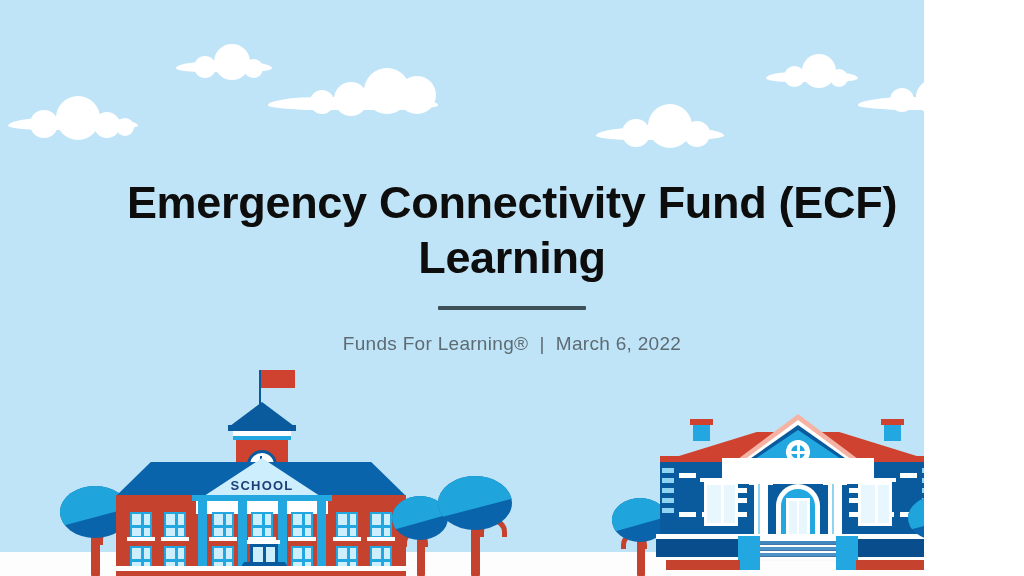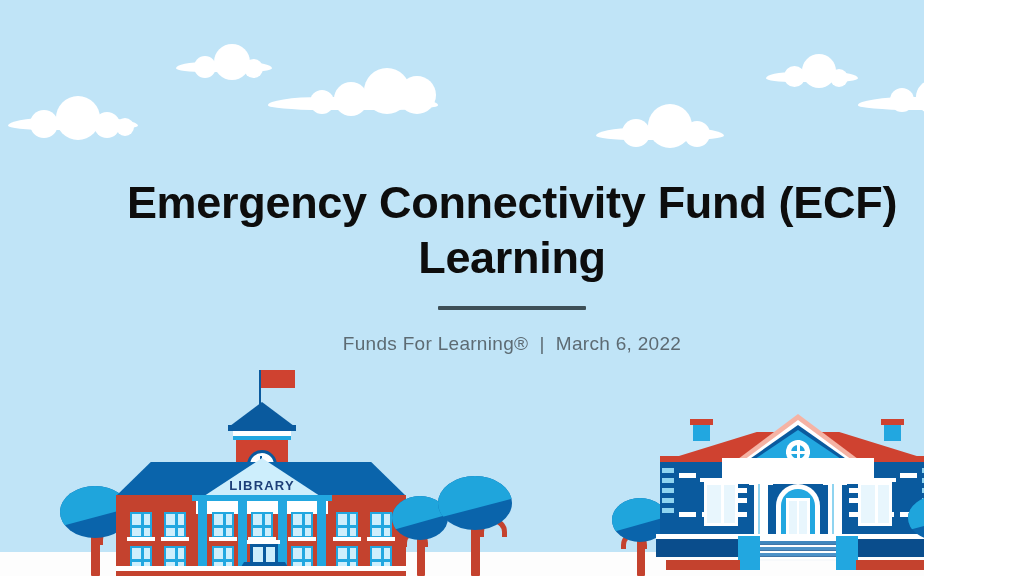--- a/index.html
+++ b/index.html
@@ -221,21 +221,21 @@
 
     <div class="tri" style="left:82px; top:92px;
          border-left:64px solid transparent; border-right:64px solid transparent;
          border-bottom:42px solid #cdeefc;"></div>
     <div class="tri" style="left:80px; top:90px;
          border-left:66px solid transparent; border-right:66px solid transparent;
          border-bottom:44px solid #22a7e0; z-index:-1;"></div>
 
     <div class="sh" style="left:82px; top:112px; width:128px; text-align:center;
          font-size:13px; font-weight:bold; letter-spacing:1.2px; color:#1d3f78;
-         font-family:'Liberation Sans', sans-serif;">LIBRARY</div>
+         font-family:'Liberation Sans', sans-serif;">SCHOOL</div>
 
     <div class="sh" style="left:76px; top:134px; width:140px; height:8px; background:#22a7e0;"></div>
     <div class="sh" style="left:80px; top:142px; width:132px; height:14px; background:#ffffff;"></div>
 
     <div class="col" style="left:82px; top:142px; width:8px; height:84px;"></div>
     <div class="col" style="left:121px; top:142px; width:8px; height:84px;"></div>
     <div class="col" style="left:163px; top:142px; width:8px; height:84px;"></div>
     <div class="col" style="left:202px; top:142px; width:8px; height:84px;"></div>
 
     <div class="sh" style="left:0px; top:129px; width:290px; height:81px; background:#c4422e;"></div>

